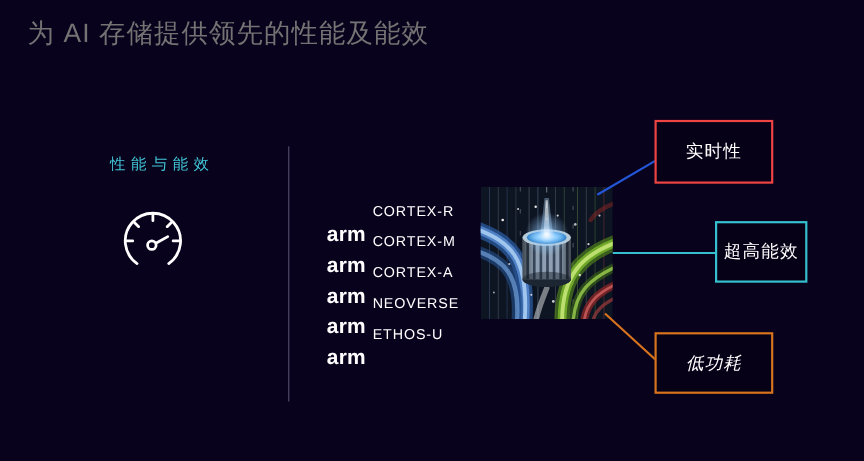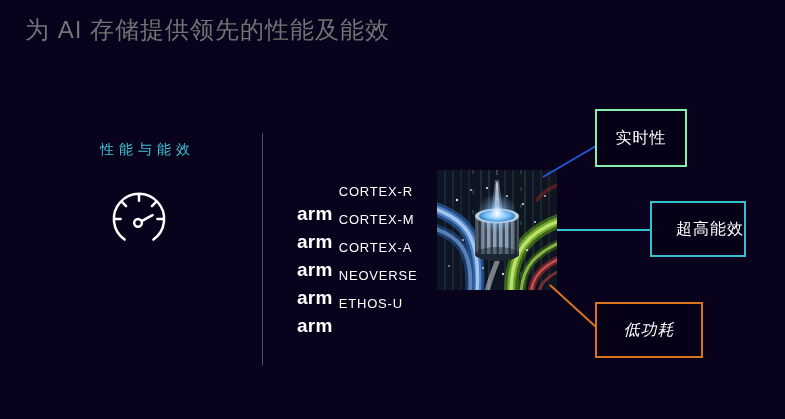--- a/index.html
+++ b/index.html
@@ -38,22 +38,22 @@
 
   .illustration{position:absolute;left:437px;top:170px;width:120px;height:120px;}
 
   .connectors{position:absolute;left:0;top:0;width:785px;height:419px;pointer-events:none;}
 
   .callout{
     position:absolute;display:flex;align-items:center;justify-content:center;
     font-size:16px;font-weight:500;color:#ffffff;letter-spacing:1px;
     background:rgba(2,0,14,0.35);
   }
-  .callout-realtime{left:595px;top:109px;width:92px;height:58px;border:2px solid #86efac;}
-  .callout-efficiency{left:650px;top:201px;width:96px;height:56px;border:2px solid #35c0d0;justify-content:flex-end;}
+  .callout-realtime{left:595px;top:109px;width:108px;height:58px;border:2px solid #ef4444;}
+  .callout-efficiency{left:650px;top:201px;width:84px;height:56px;border:2px solid #35c0d0;}
   .callout-lowpower{left:595px;top:302px;width:108px;height:56px;border:2px solid #d8731e;font-style:italic;}
 </style>
 </head>
 <body>
 
 <div class="slide-title">为 AI 存储提供领先的性能及能效</div>
 
 <div class="divider"></div>
 
 <div class="left-heading">性能与能效</div>

